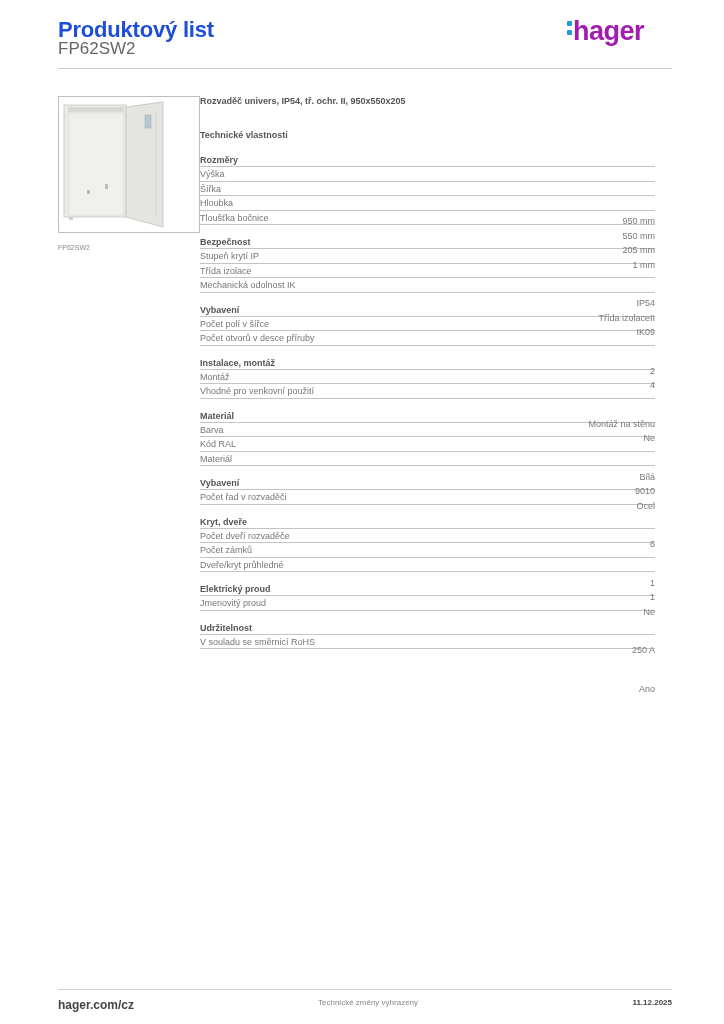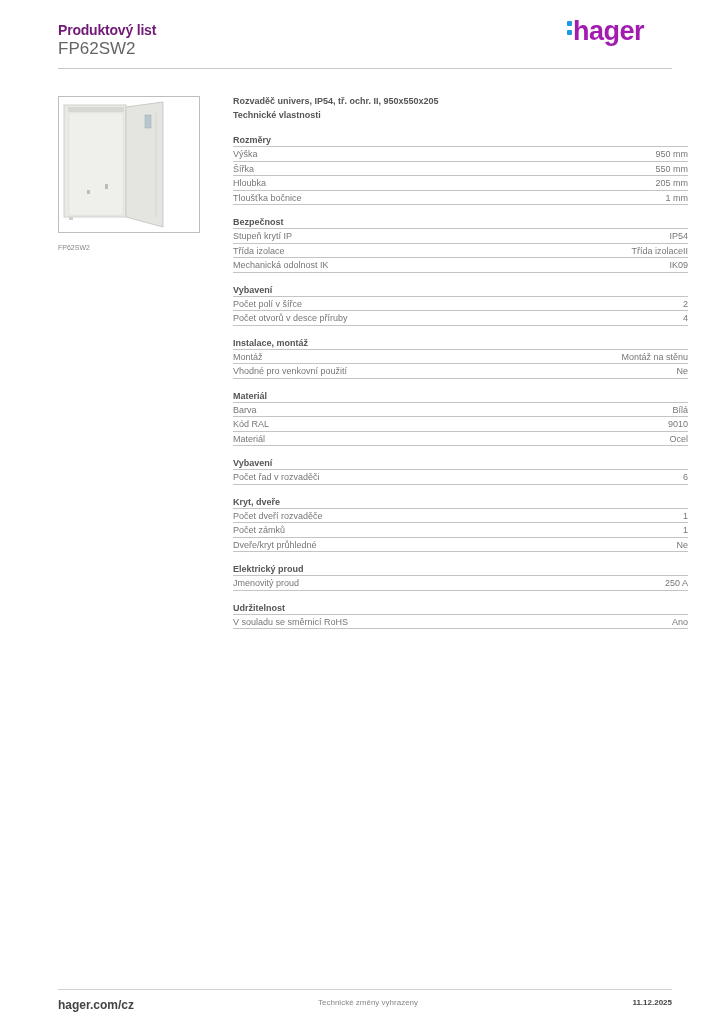--- a/index.html
+++ b/index.html
@@ -1,33 +1,33 @@
 <!DOCTYPE html>
 <html><head>
 <meta charset="utf-8">
 <style>
   html, body { margin: 0; padding: 0; background: #ffffff; }
   body { width: 724px; height: 1024px; position: relative; font-family: "Liberation Sans", sans-serif; color: #555; overflow: hidden; }
-  .title { position: absolute; left: 58px; top: 20px; font-size: 14px; font-weight: bold; color: #701a75; line-height: 20px; letter-spacing: -0.2px; }
+  .title { position: absolute; left: 58px; top: 20px; font-size: 22px; font-weight: bold; color: #1d4ed8; line-height: 20px; letter-spacing: -0.2px; }
   .subtitle { position: absolute; left: 58px; top: 39px; font-size: 17px; color: #666; line-height: 20px; }
   .logo { position: absolute; left: 567px; top: 16px; font-size: 27px; font-weight: bold; color: #a21caf; letter-spacing: -0.5px; line-height: 30px; }
   .logo .dots { display: inline-block; width: 6px; position: relative; top: -1px; }
   .logo .dots i { display: block; width: 5px; height: 5px; background: #1d9be2; margin: 4px 0; border-radius: 1px; }
   .header-rule { position: absolute; left: 58px; top: 68px; width: 614px; height: 1px; background: #c9c9c9; }
 
   .product-image { position: absolute; left: 58px; top: 96px; width: 142px; height: 137px; border: 1px solid #bdbdbd; box-sizing: border-box; background: #fff; }
   .image-caption { position: absolute; left: 58px; top: 244px; font-size: 7px; color: #888; }
 
-  .main { position: absolute; left: 233px; top: 95px; width: 455px; }
+  .main { position: absolute; left: 200px; top: 95px; width: 455px; }
   .product-desc { font-size: 9px; font-weight: bold; color: #555; height: 14px; line-height: 12px; }
-  .tech-title { font-size: 9px; font-weight: bold; color: #555; height: 14px; line-height: 12px; }
+  .tech-title { font-size: 9px; font-weight: bold; color: #555; margin-top: 20px; height: 14px; line-height: 12px; }
   .section { margin-top: 11px; }
   .section-title { font-size: 9px; font-weight: bold; color: #555; line-height: 12px; height: 11px; border-bottom: 1px solid #c4c4c4; padding-bottom: 1px; }
   .row { display: flex; justify-content: space-between; font-size: 9px; color: #777; height: 13.5px; line-height: 14px; border-bottom: 1px solid #c4c4c4; }
-  .row .v { text-align: right; }
+  .row .v { text-align: right; margin-top: 47px; }
 
   .footer-rule { position: absolute; left: 58px; top: 989px; width: 614px; height: 1px; background: #d0d0d0; }
   .footer-left { position: absolute; left: 58px; top: 998px; font-size: 12px; font-weight: bold; color: #444; }
   .footer-center { position: absolute; left: 318px; top: 998px; font-size: 8px; color: #888; }
   .footer-right { position: absolute; right: 52px; top: 998px; font-size: 8px; font-weight: bold; color: #444; }
 </style>
 </head>
 <body>
 
 <div class="title">Produktový list</div>

